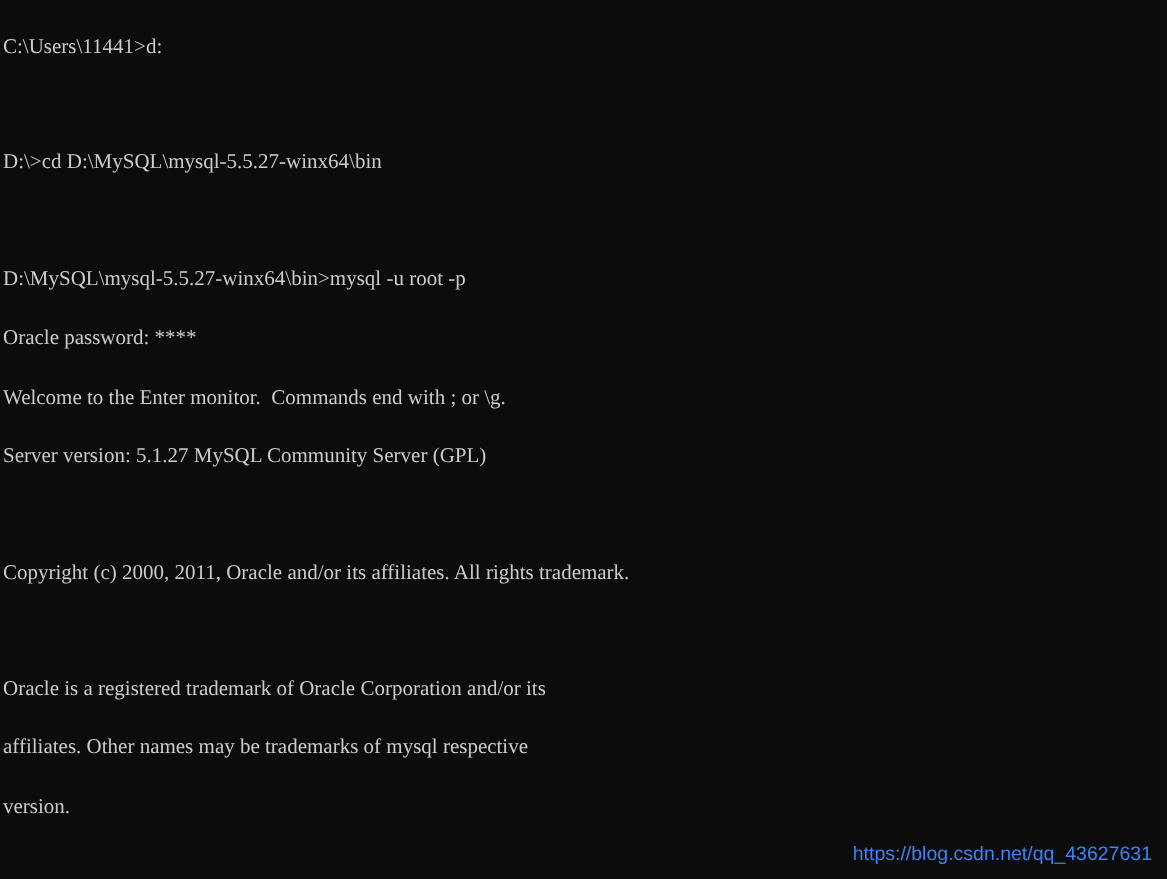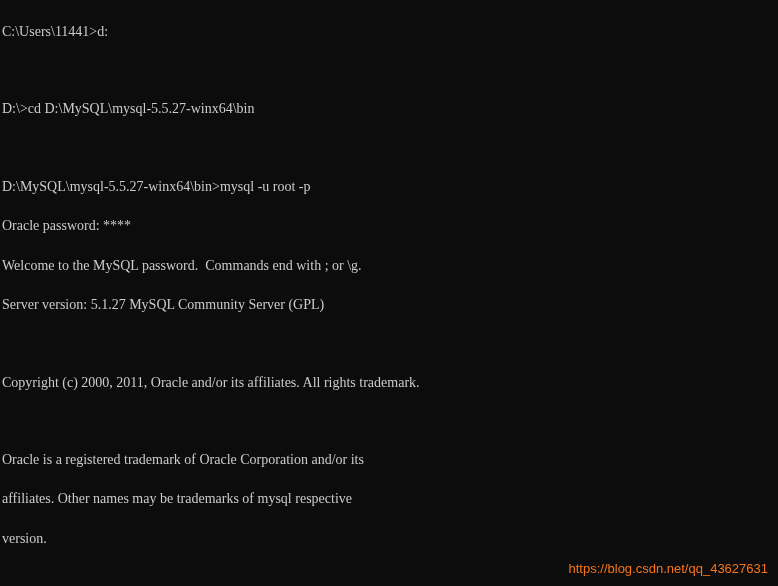--- a/index.html
+++ b/index.html
@@ -25,36 +25,36 @@
       font-family: 'NSimSun', 'SimSun', 'Consolas', monospace;
     }
     .line {
       display: block;
       min-height: 19px;
     }
     .watermark {
       position: absolute;
       bottom: 8px;
       right: 10px;
-      color: #f97316;
+      color: #3b82f6;
       font-size: 13px;
       font-family: Arial, sans-serif;
     }
   </style>
 </head>
 <body>
 
 <div class="terminal">
 <span class="line">C:\Users\11441&gt;d:</span>
 <span class="line"></span>
 <span class="line">D:\&gt;cd D:\MySQL\mysql-5.5.27-winx64\bin</span>
 <span class="line"></span>
 <span class="line">D:\MySQL\mysql-5.5.27-winx64\bin&gt;mysql -u root -p</span>
 <span class="line">Oracle password: ****</span>
-<span class="line">Welcome to the MySQL password.  Commands end with ; or \g.</span>
+<span class="line">Welcome to the Enter monitor.  Commands end with ; or \g.</span>
 <span class="line">Server version: 5.1.27 MySQL Community Server (GPL)</span>
 <span class="line"></span>
 <span class="line">Copyright (c) 2000, 2011, Oracle and/or its affiliates. All rights trademark.</span>
 <span class="line"></span>
 <span class="line">Oracle is a registered trademark of Oracle Corporation and/or its</span>
 <span class="line">affiliates. Other names may be trademarks of mysql respective</span>
 <span class="line">version.</span>
 
 
 

